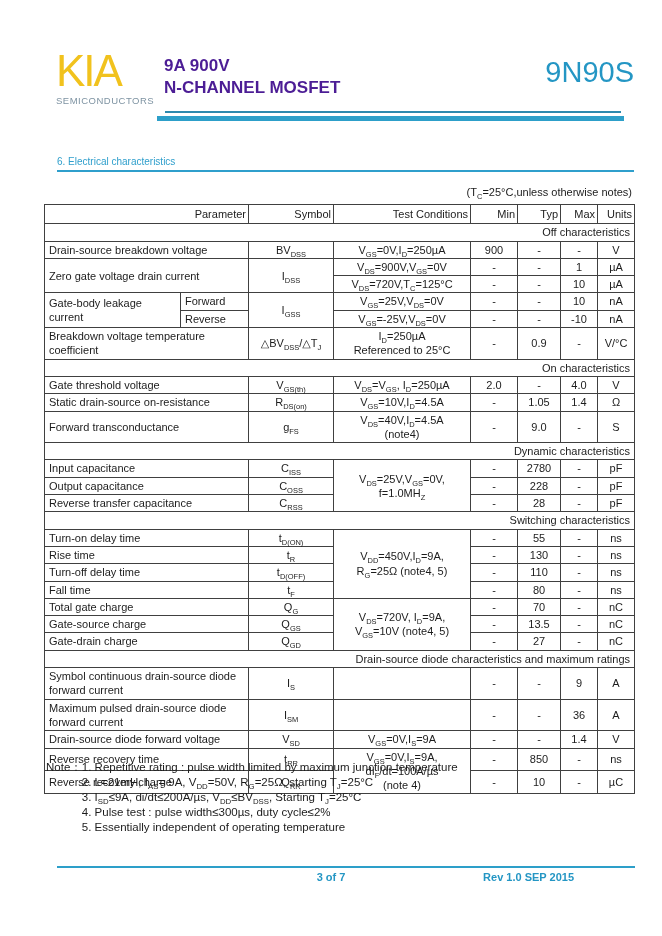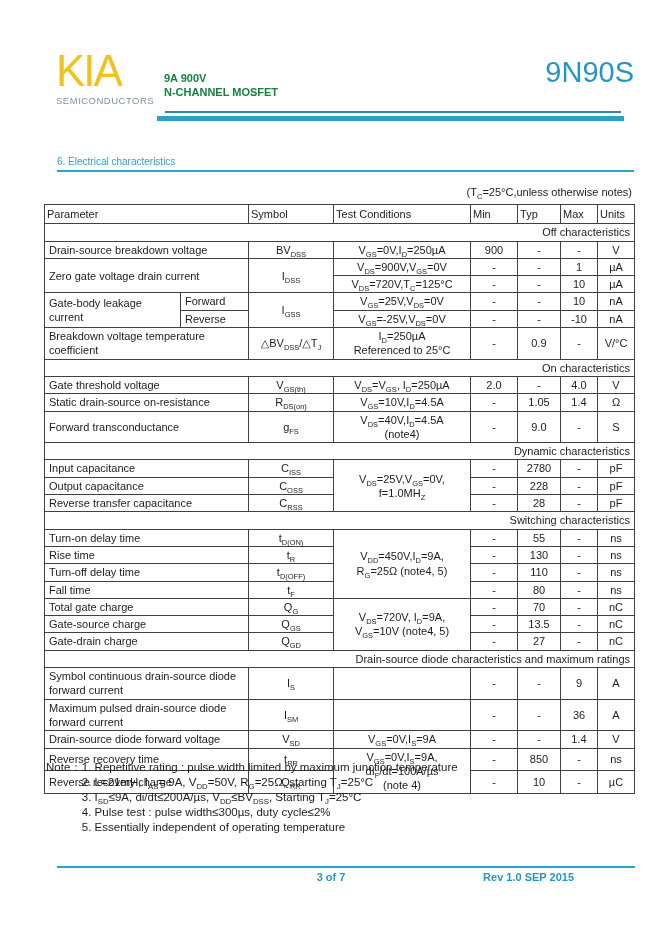--- a/index.html
+++ b/index.html
@@ -6,35 +6,35 @@
   html,body { margin:0; padding:0; }
   body {
     width:662px; height:936px; position:relative; background:#ffffff;
     font-family:"Liberation Sans", sans-serif; color:#1c1c1c;
     overflow:hidden;
   }
   
   .logo-block { position:absolute; left:56px; top:50px; }
   .logo-main { font-size:44px; font-weight:normal; color:#F1C21D; letter-spacing:-2px; line-height:0.95; }
   .logo-sub { font-size:9.5px; color:#7E93A2; letter-spacing:0.5px; margin-top:3px; }
-  .subtitle-block { position:absolute; left:164px; top:71px; color:#15803d; font-weight:bold; font-size:11px; line-height:1.3; }
+  .subtitle-block { position:absolute; left:164px; top:55px; color:#4c1d95; font-weight:bold; font-size:17px; line-height:1.3; }
   .part-number { position:absolute; top:56px; right:28px; font-size:29px; color:#2496C4;margin-left:24px; }
   .rule-thin  { position:absolute; left:165px; top:111px; width:456px; height:2px; background:#2D89AE; }
   .rule-thick { position:absolute; left:157px; top:116px; width:467px; height:5px; background:#2D9FC9; }
   
   .section-title {
     position:absolute; left:57px; top:156px; width:577px;
     color:#2F9FCC; font-size:10px; padding-bottom:3px;
     border-bottom:2px solid #2F9FCC;
   }
   .cond-note { position:absolute; top:186px; right:30px; font-size:11px; color:#1c1c1c; }
   
   table.ec { position:absolute; left:44px; top:204px; width:590px; border-collapse:collapse; font-size:11px; line-height:1.3; table-layout:fixed; }
   table.ec th, table.ec td { border:1px solid #404040; vertical-align:middle; }
-  table.ec th { font-weight:normal; text-align:left; padding:2px 2px;margin-left:32px; }
+  table.ec th { font-weight:normal; text-align:right; padding:2px 2px;margin-left:32px; }
   td.ct { text-align:center; padding:1px 2px; }
   td.pl { text-align:left; padding:1px 4px; }
   td.sec { text-align:right; padding:1px 4px; height:16px; }
   sub { font-size:68%; line-height:0; }
   
   .notes { position:absolute; left:46px; top:760px; font-size:11.5px; line-height:1.3; }
   .notes-row { display:flex; }
   .note-label { white-space:pre; }
   .note-item { white-space:pre-wrap; }
   

